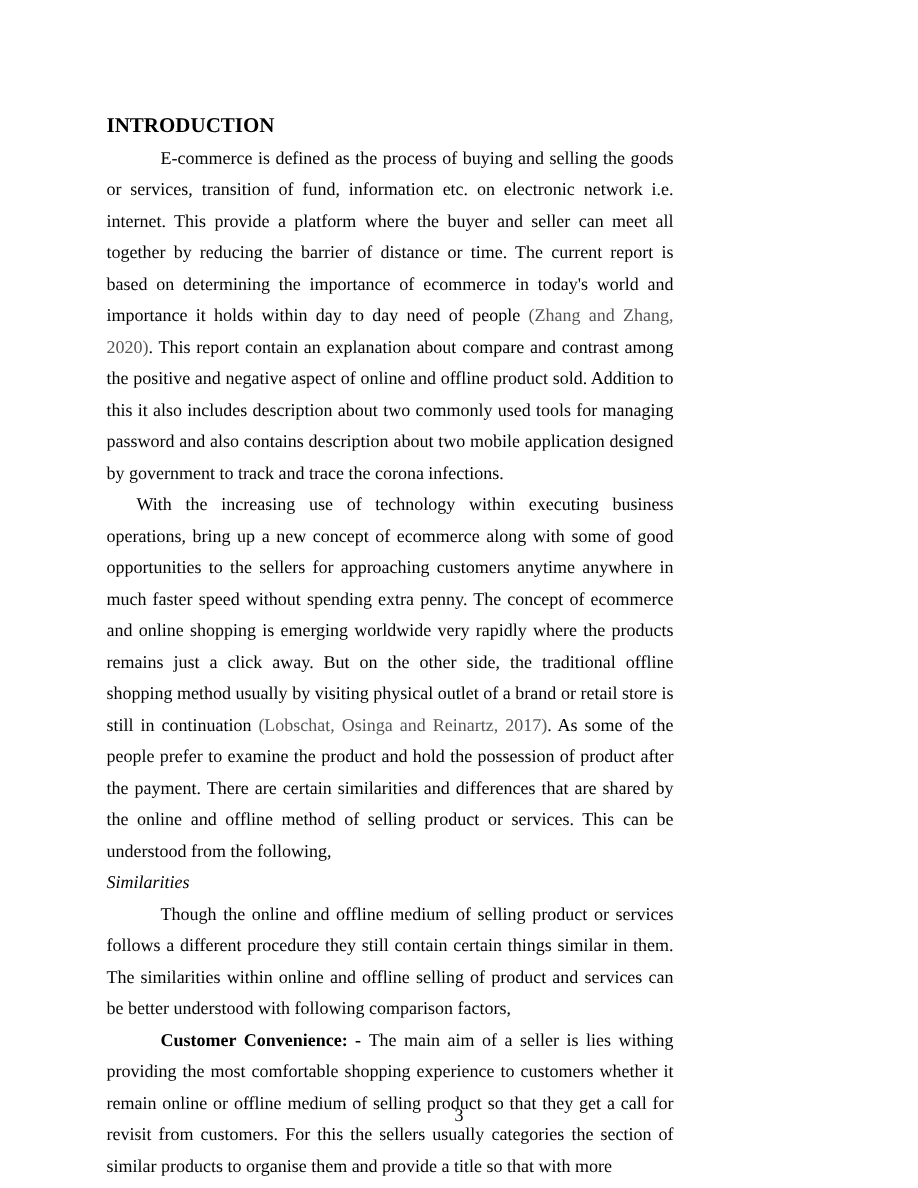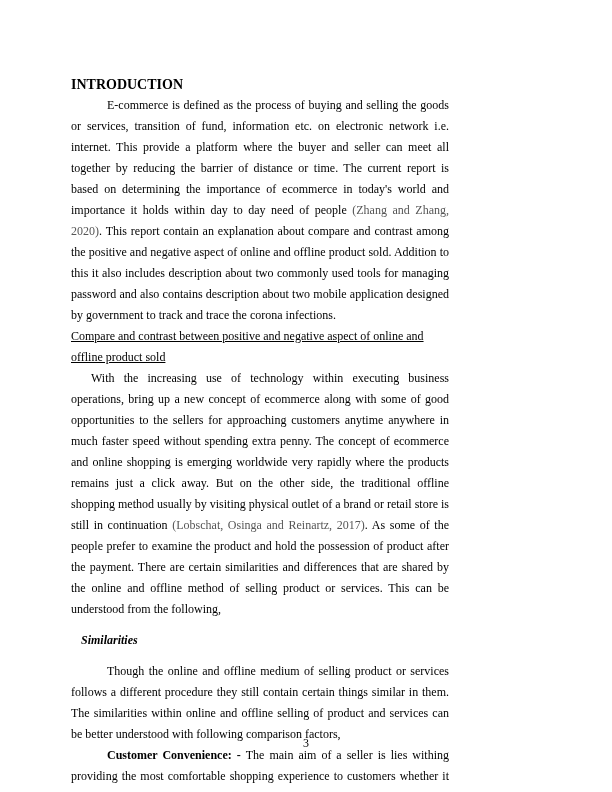--- a/index.html
+++ b/index.html
@@ -42,22 +42,22 @@
   .subheading-underline {
     font-size: 12px;
     line-height: 21px;
     margin: 0;
     text-decoration: underline;
     text-align: left;
   }
   .subheading-bi {
     font-size: 12px;
     line-height: 21px;
-    margin: 10px;
-    font-weight: bold;
+    margin: 0;
+    font-weight: normal;
     font-style: italic;
     text-align: left;
   }
   .citation { color: #555555; }
   .bold-lead { font-weight: bold; }
   .page-number {
     position: absolute;
     bottom: 42px;
     left: 0;
     width: 612px;
@@ -69,21 +69,20 @@
 </head>
 <body>
 
 <div class="page">
 
   <h2 class="heading">INTRODUCTION</h2>
 
   <p class="para indent-lg"><span>E-commerce is defined as the process of buying and selling the goods or services, transition of fund, information etc. on electronic network i.e. internet. This provide a platform where the buyer and seller can meet all together by reducing the barrier of distance or time. The current report is based on determining the importance of ecommerce in today's world and importance it holds within day to day need of people </span><span class="citation">(Zhang and Zhang, 2020)</span><span>. This report contain an explanation about compare and contrast among the positive and negative aspect of online and offline product sold. Addition to this it also includes description about two commonly used tools for managing password and also contains description about two mobile application designed by government to track and trace the corona infections.</span></p>
 
 
-  <p class="subheading-underline">Compare and contrast between positive and negative aspect of online and offline product sold</p>
 
   <p class="para indent-md"><span>With the increasing use of technology within executing business operations, bring up a new concept of ecommerce along with some of good opportunities to the sellers for approaching customers anytime anywhere in much faster speed without spending extra penny. The concept of ecommerce and online shopping is emerging worldwide very rapidly where the products remains just a click away. But on the other side, the traditional offline shopping method usually by visiting physical outlet of a brand or retail store is still in continuation </span><span class="citation">(Lobschat, Osinga and Reinartz, 2017)</span><span>. As some of the people prefer to examine the product and hold the possession of product after the payment. There are certain similarities and differences that are shared by the online and offline method of selling product or services. This can be understood from the following,</span></p>
 
   <p class="subheading-bi">Similarities</p>
 
   <p class="para indent-lg">Though the online and offline medium of selling product or services follows a different procedure they still contain certain things similar in them. The similarities within online and offline selling of product and services can be better understood with following comparison factors,</p>
 
   <p class="para indent-lg"><span class="bold-lead">Customer Convenience: - </span><span>The main aim of a seller is lies withing providing the most comfortable shopping experience to customers whether it remain online or offline medium of selling product so that they get a call for revisit from customers. For this the sellers usually categories the section of similar products to organise them and provide a title so that with more</span></p>
 
   <div class="page-number">3</div>

